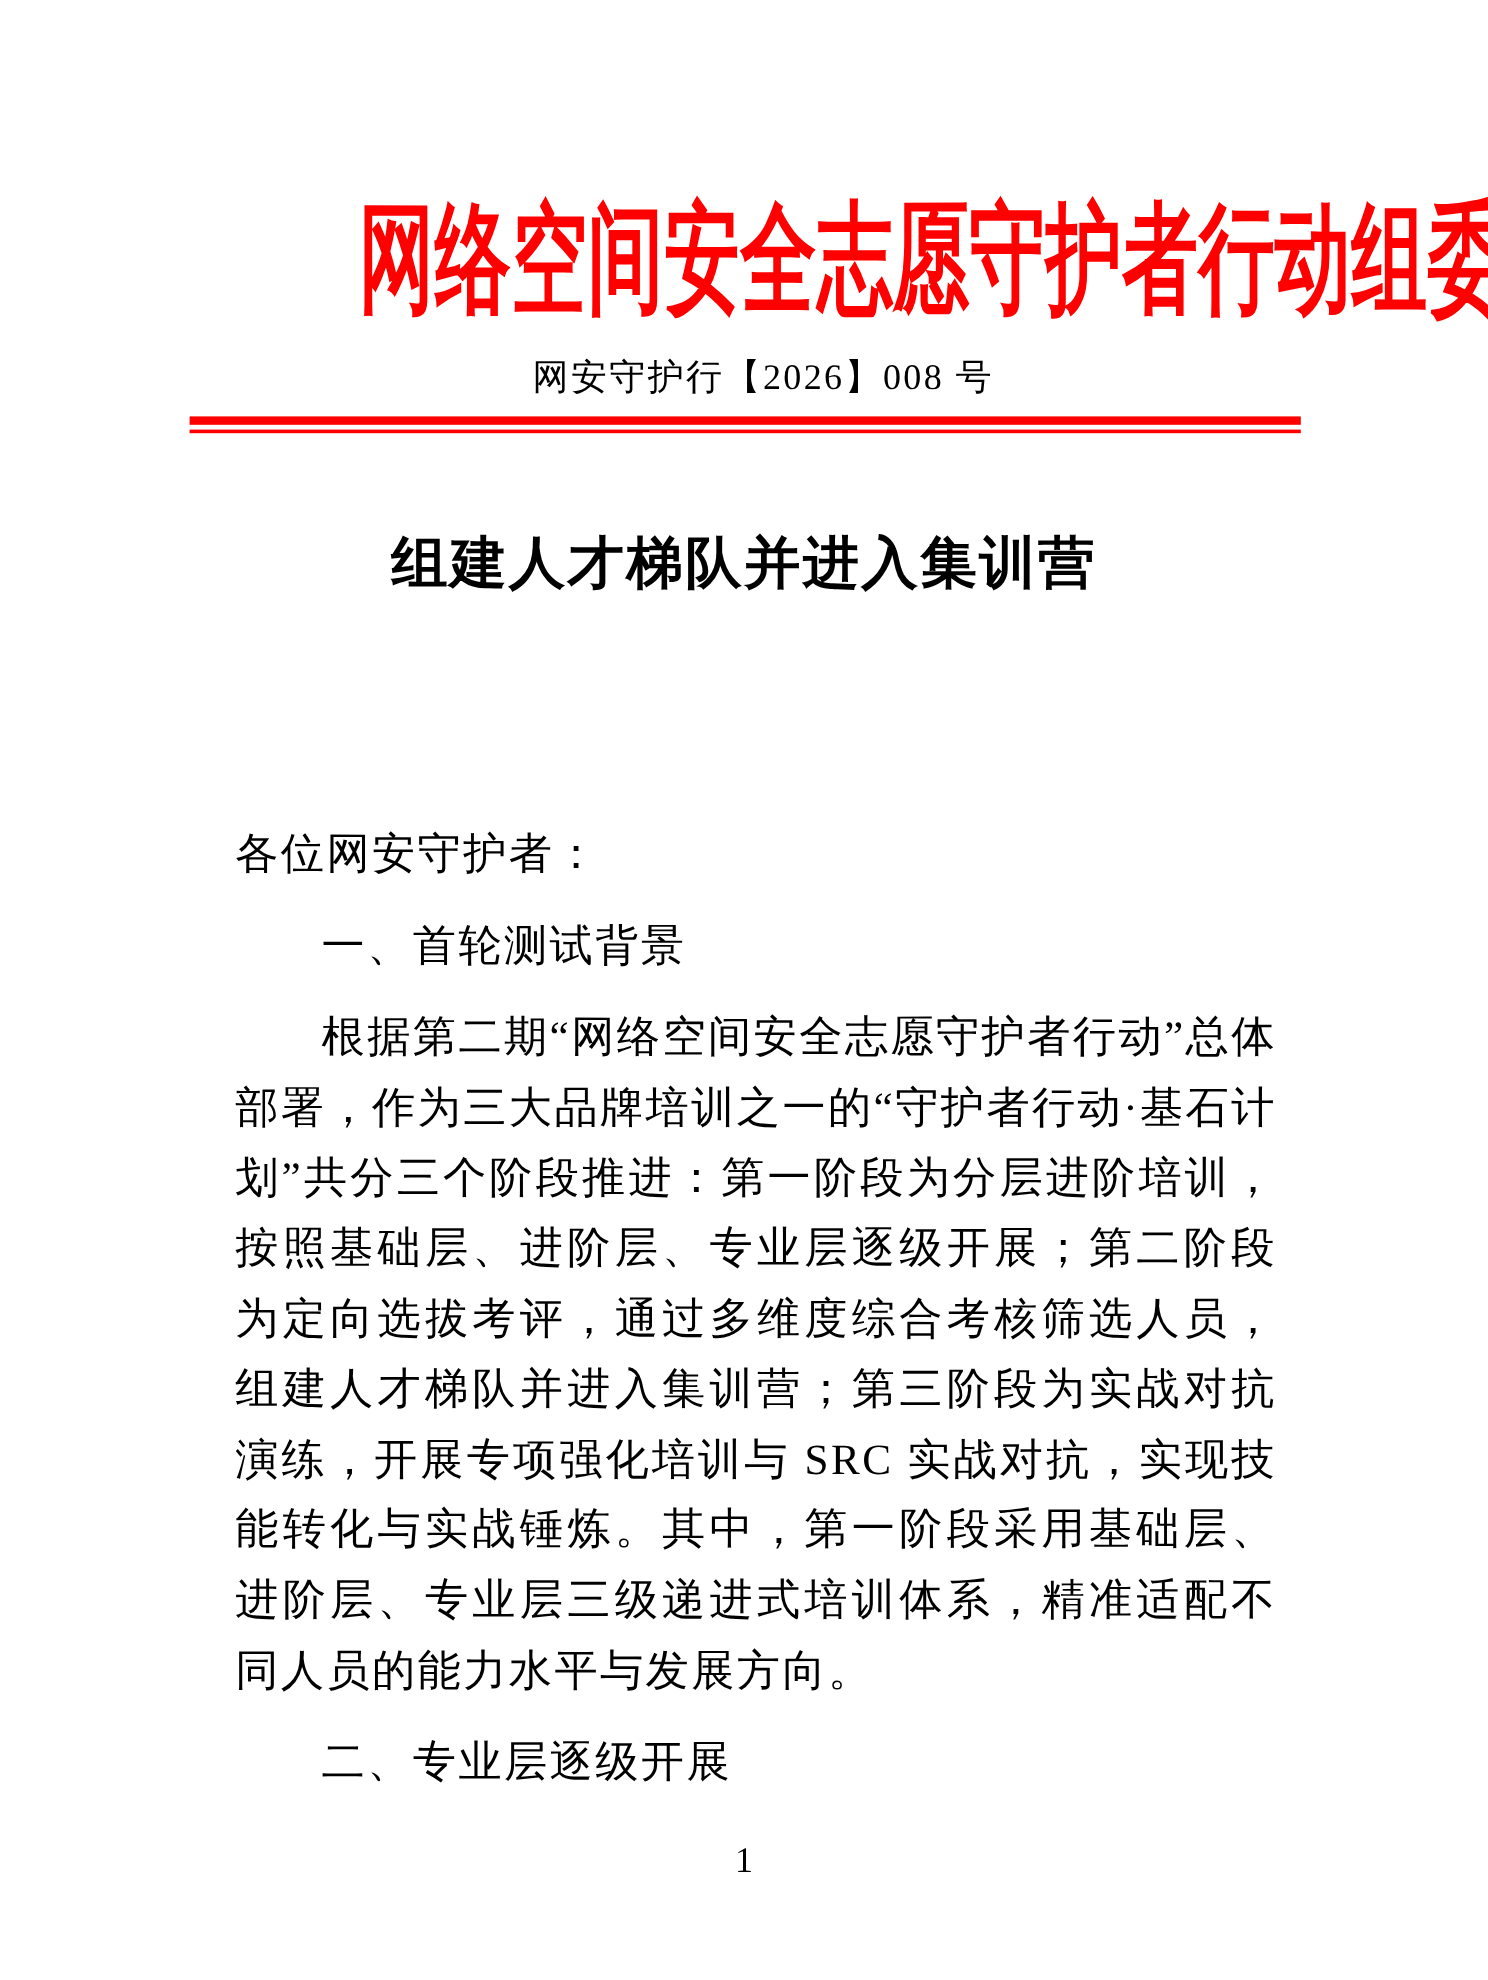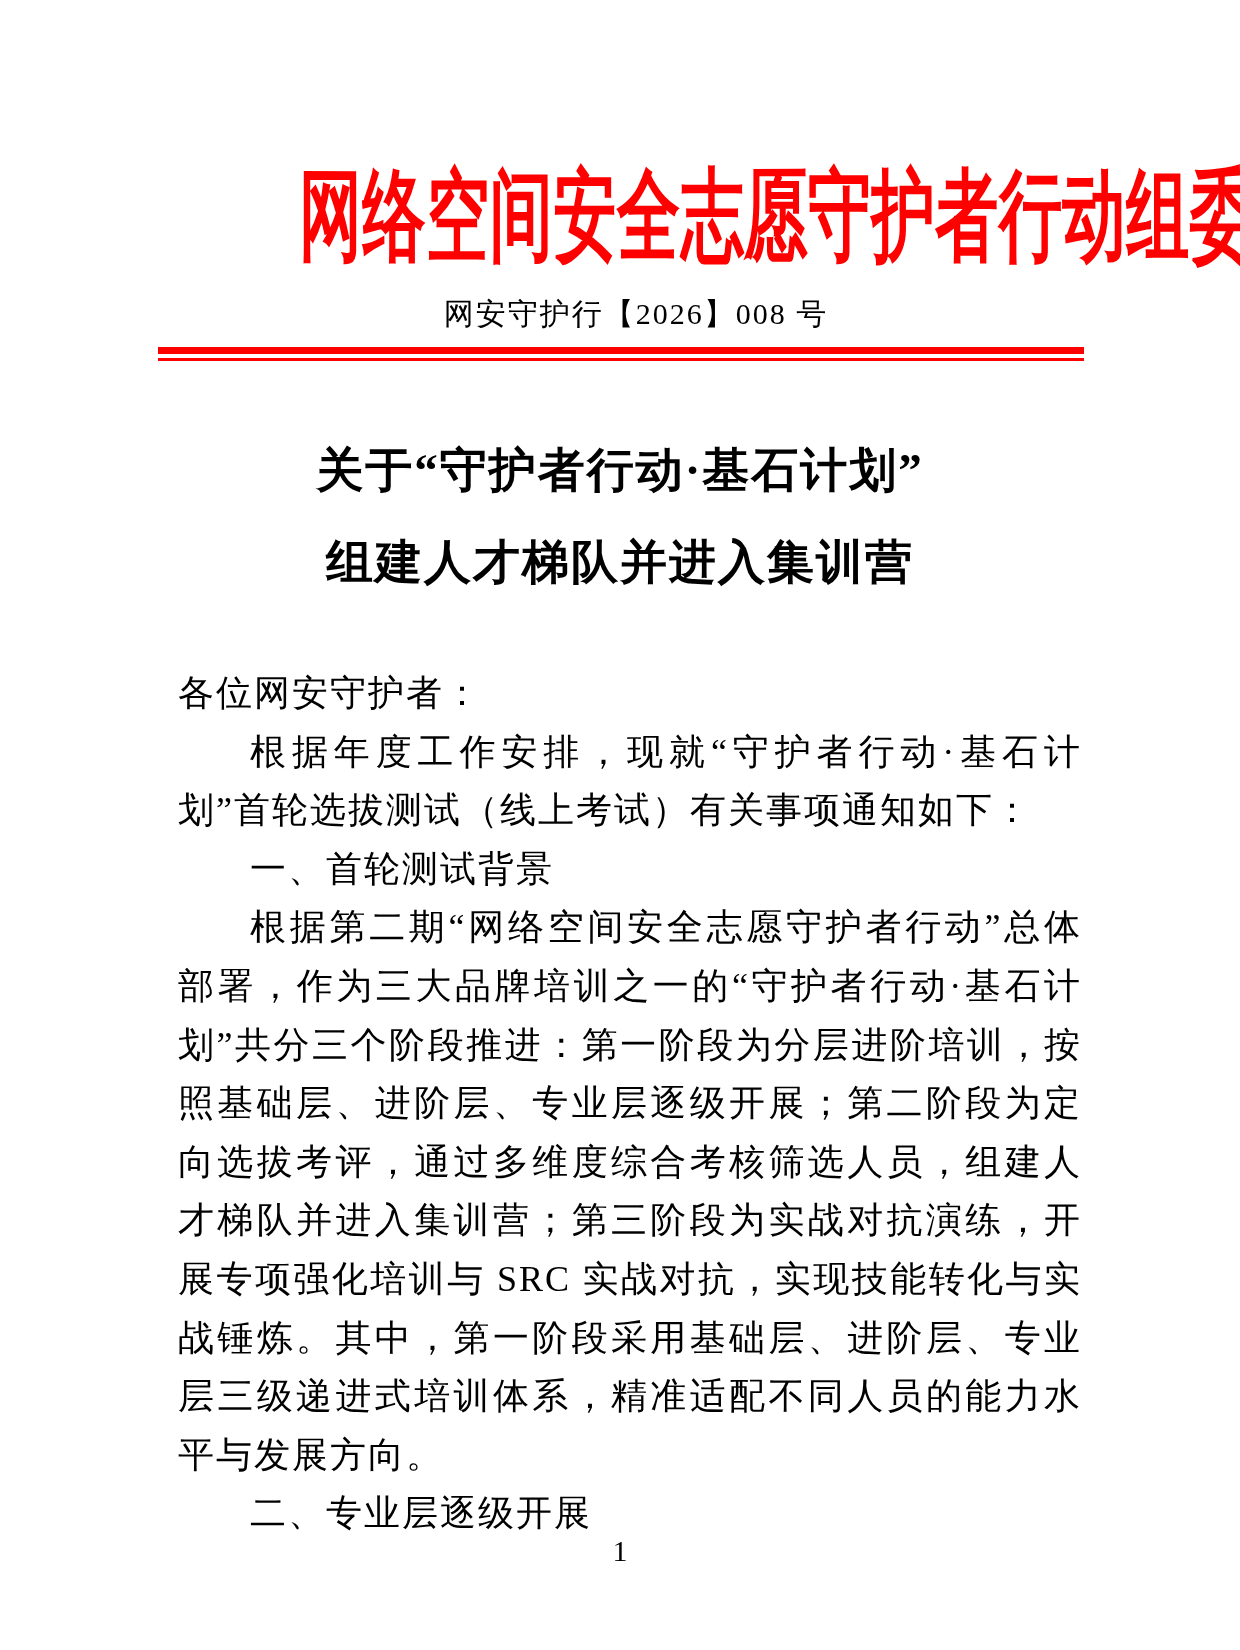--- a/index.html
+++ b/index.html
@@ -41,21 +41,21 @@
     text-align: center;
     font-size: 47px; font-weight: bold; line-height: 92px;
     letter-spacing: 2px;
   }
 
   .body-text {
     position: absolute; top: 664px; left: 178px; width: 904px;
     font-size: 36px; line-height: 58.6px;
     text-align: justify; letter-spacing: 2px;
   }
-  .body-text p { margin: 0; }
+  .body-text p { margin: 18px; }
   .body-text p.indent { text-indent: 2em; }
   .body-text .b { font-weight: normal; }
 
   .page-num {
     position: absolute; top: 1534px; left: 0; width: 100%;
     text-align: center; font-size: 30px;
   }
 </style>
 </head>
 <body>
@@ -67,27 +67,25 @@
   </div>
 
   <div class="doc-number">网安守护行【2026】008 号</div>
 
   <div class="divider">
     <div class="thick"></div>
     <div class="thin"></div>
   </div>
 
   <div class="doc-title">
-    <div>关于“守护者行动·基石计划”</div>
     <div>组建人才梯队并进入集训营</div>
   </div>
 
   <main class="body-text">
       <p class=""><span>各位网安守护者：</span></p>
-      <p class="indent"><span>根据年度工作安排，现就“守护者行动·基石计划”首轮选拔测试（线上考试）有关事项通知如下：</span></p>
       <p class="indent"><span class="b">一、首轮测试背景</span></p>
       <p class="indent"><span>根据第二期“网络空间安全志愿守护者行动”总体部署，作为三大品牌培训之一的“守护者行动·基石计划”共分三个阶段推进：</span><span class="b">第一阶段为分层进阶培训</span><span>，按照基础层、进阶层、专业层逐级开展；</span><span class="b">第二阶段为定向选拔考评，</span><span>通过多维度综合考核筛选人员，组建人才梯队并进入集训营；</span><span class="b">第三阶段为实战对抗演练，</span><span>开展专项强化培训与 SRC 实战对抗，实现技能转化与实战锤炼。其中，第一阶段采用</span><span class="b">基础层、进阶层、专业层</span><span>三级递进式培训体系，精准适配不同人员的能力水平与发展方向。</span></p>
       <p class="indent"><span class="b">二、专业层逐级开展</span></p>
     </main>
 
   <div class="page-num">1</div>
 
 </div>
 
 </body></html>

